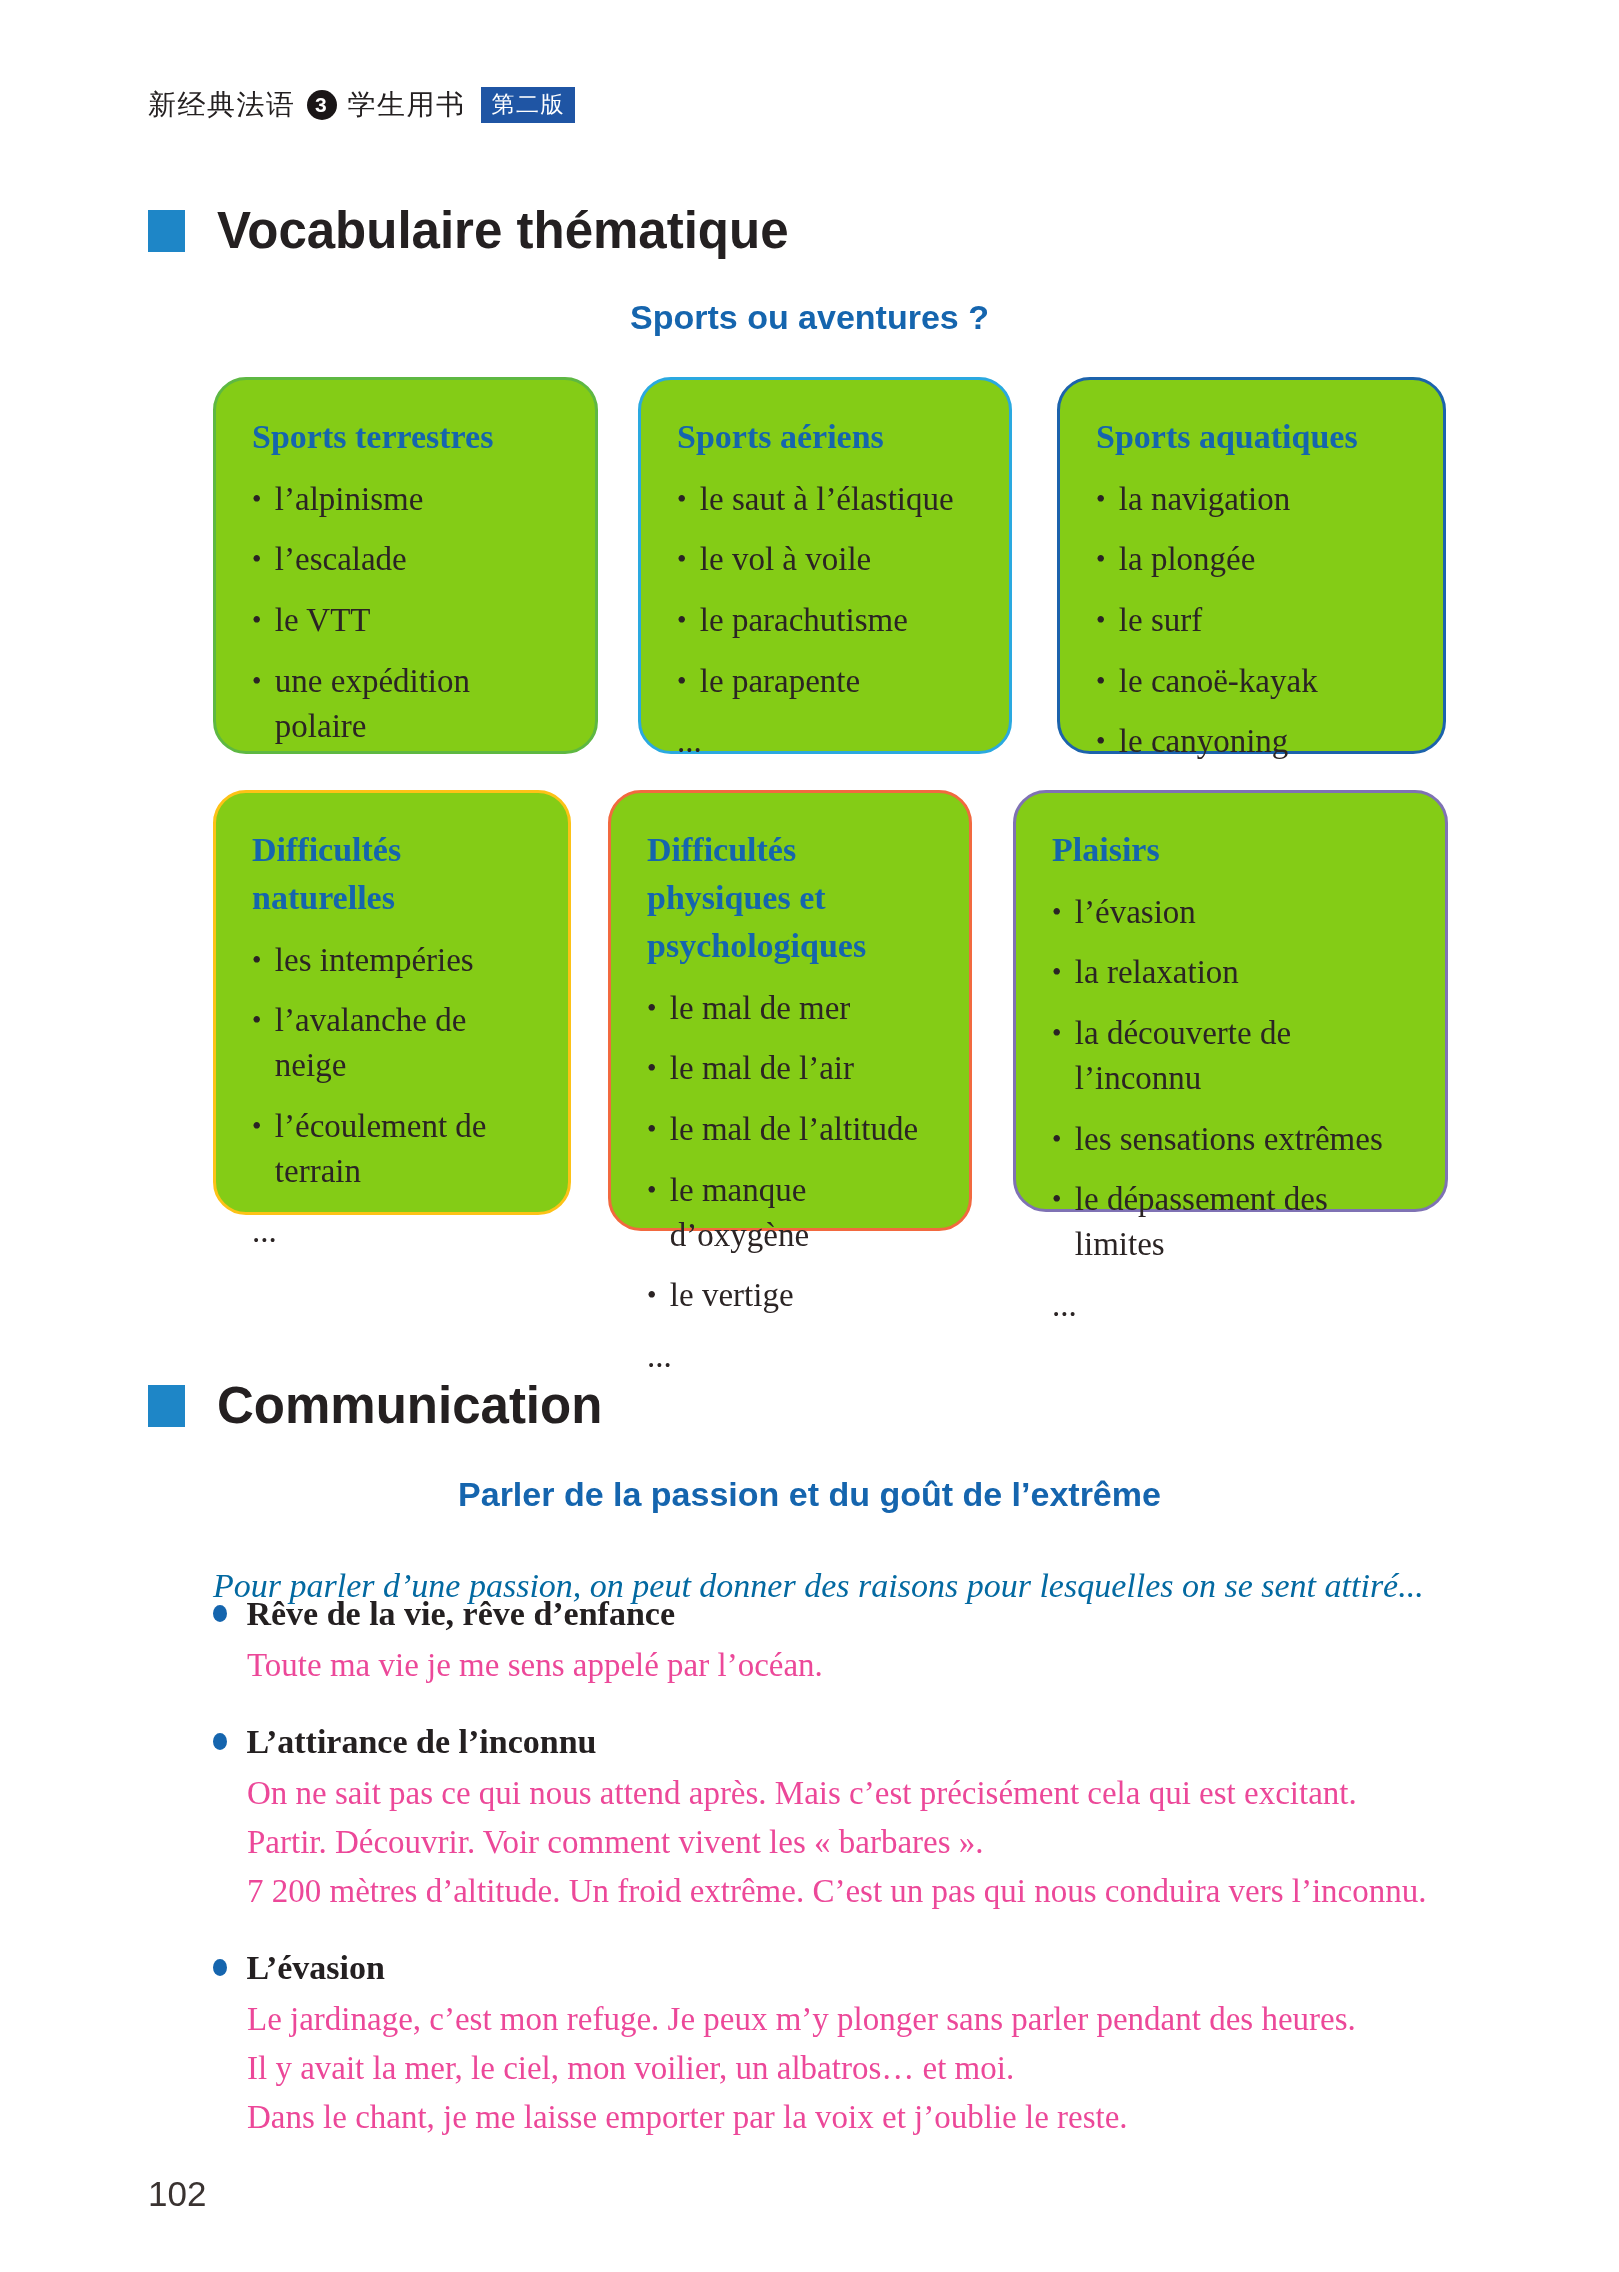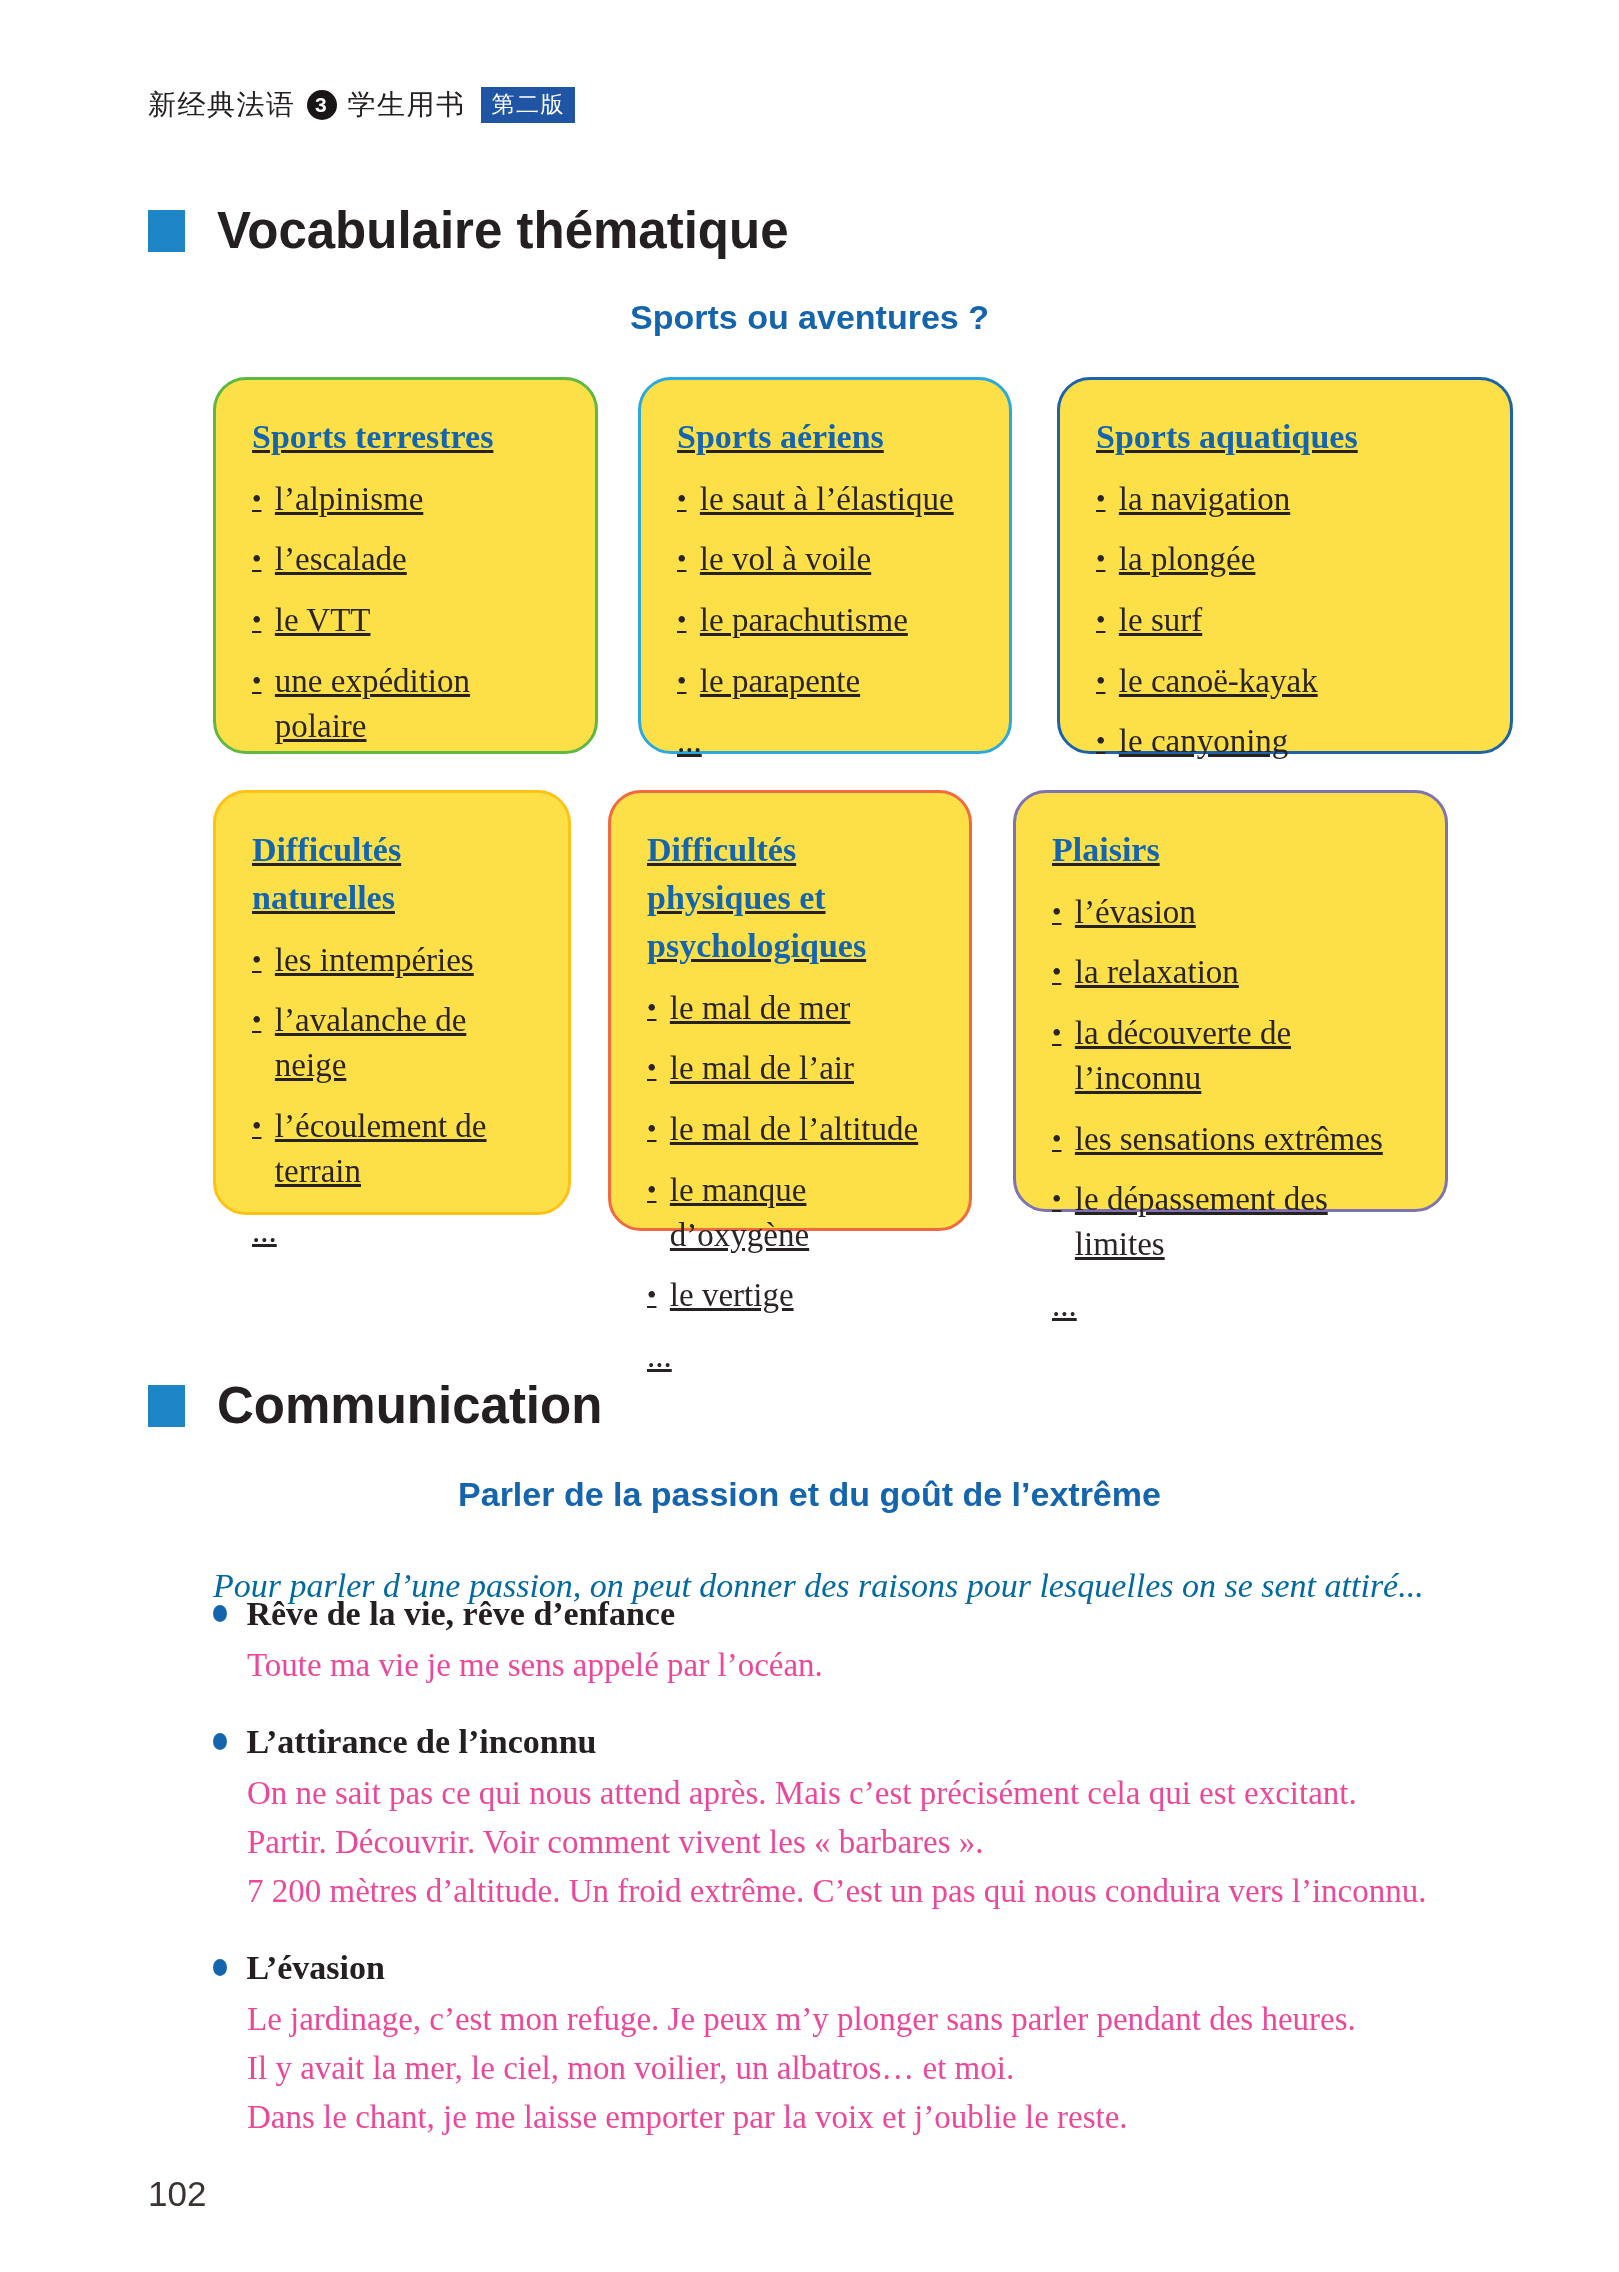--- a/index.html
+++ b/index.html
@@ -30,25 +30,24 @@
   .h1row .sq { width:37px; height:42px; display:inline-block; }
   .h1row h1 { margin:0; font-size:51px; font-weight:bold; color:#242021; letter-spacing:0px; }
 
   .subtitle {
     position:absolute; left:0; width:1619px; text-align:center;
     font-size:34px; font-weight:bold; color:#1565ae; margin:0;
   }
 
   
   .vbox {
-    position:absolute; box-sizing:border-box; background:#fde047;
+    position:absolute; box-sizing:border-box; background:#84cc16;
     border:3px solid #888888; border-radius:33px;
     padding:33px 28px 0 36px;
     font-family:"Liberation Serif", "DejaVu Serif", serif;
-    text-decoration:underline;
   }
   .vbox .vtitle {
     font-size:34px; font-weight:bold; color:#1565ae;
     line-height:48px; margin-bottom:10.4px;
   }
   .vi { display:flex; gap:13.4px; margin-top:15.7px; font-size:33px; line-height:45px; color:#2b2424; }
   .vi .b { font-size:27px; line-height:45px; color:#2b2424; }
   .dots { margin-top:19.4px; font-size:33px; color:#2b2424; }
 
   
@@ -129,21 +128,21 @@
         <span class="b">•</span>
         <span>le parachutisme</span>
       </div>
     <div class="vi">
         <span class="b">•</span>
         <span>le parapente</span>
       </div>
     <div class="dots">...</div>
   </div>
 
-  <div class="vbox" style="left: 1057px; top: 377px; width: 456px; height: 377px; border-color: rgb(28, 99, 172);">
+  <div class="vbox" style="left: 1057px; top: 377px; width: 389px; height: 377px; border-color: rgb(28, 99, 172);">
     <div class="vtitle">Sports aquatiques</div>
     <div class="vi">
         <span class="b">•</span>
         <span>la navigation</span>
       </div>
     <div class="vi">
         <span class="b">•</span>
         <span>la plongée</span>
       </div>
     <div class="vi">

